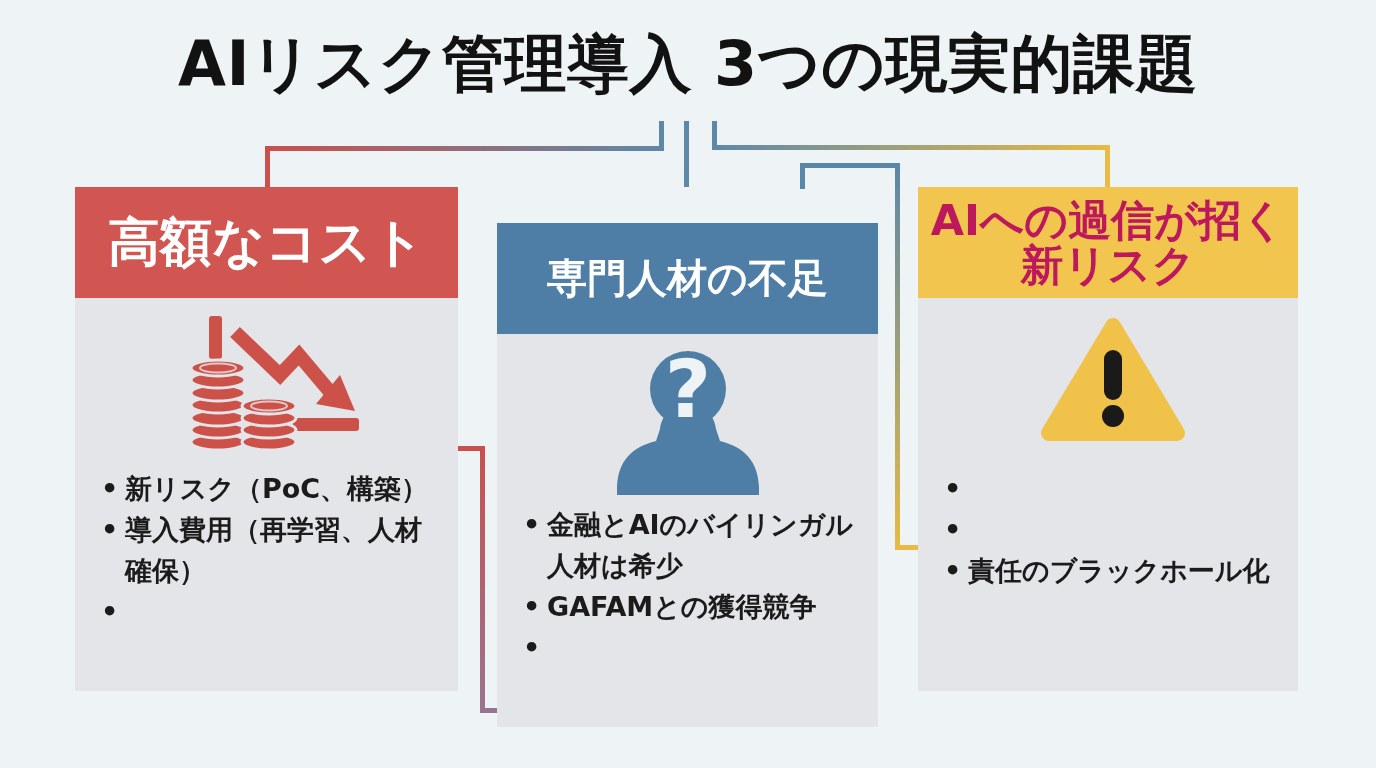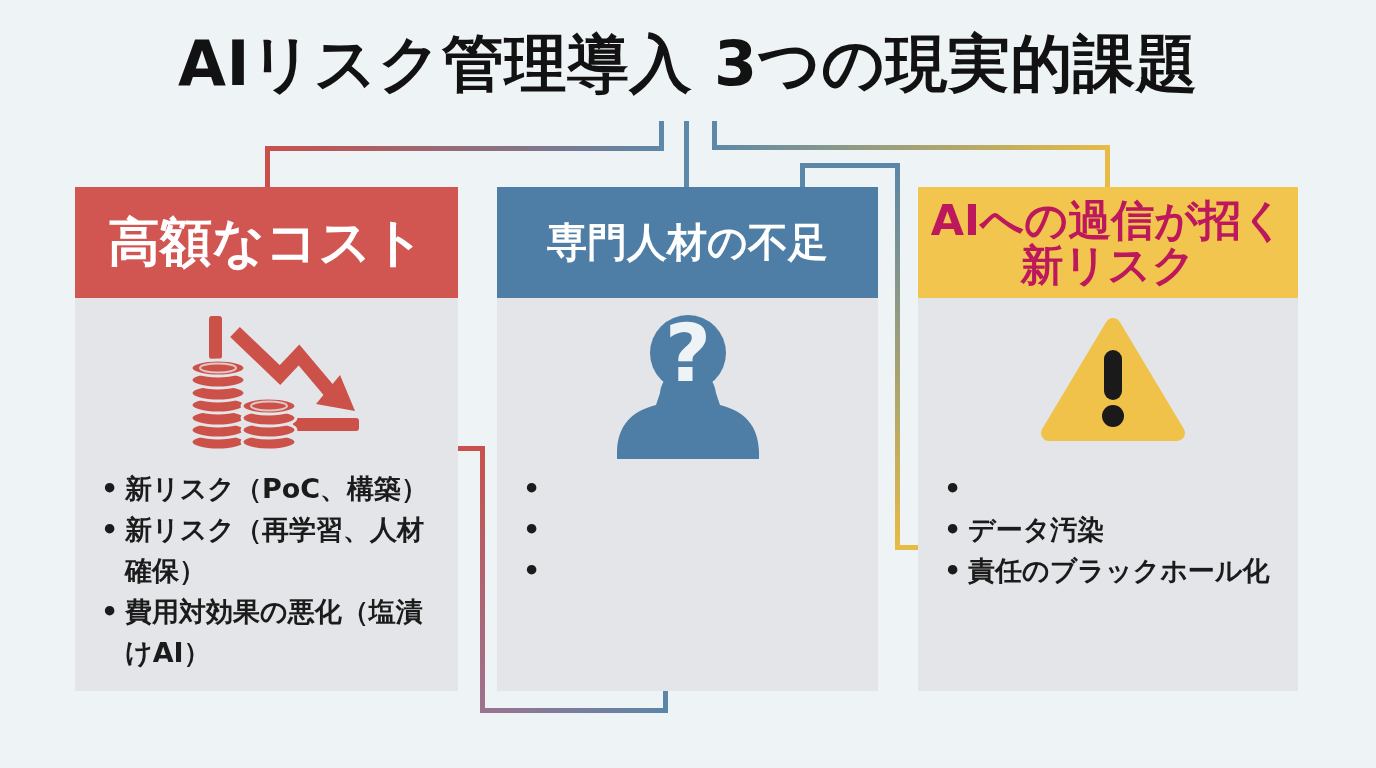--- a/index.html
+++ b/index.html
@@ -18,21 +18,21 @@
     letter-spacing: 0.5px; line-height: 84px;
     z-index: 1;
   }
 
   
   .line { position: absolute; z-index: 2; }
 
   
   .card { position: absolute; top: 187px; height: 504px; z-index: 3; }
   #card-cost      { left: 75px;  width: 383px; }
-  #card-talent    { left: 497px; width: 381px; }
+  #card-talent    { left: 497px; width: 381px; margin-top: 36px; }
   #card-overtrust { left: 918px; width: 380px; }
 
   .card-header {
     position: absolute; top: 0; left: 0; right: 0; height: 111px;
     display: flex; align-items: center; justify-content: center;
     font-weight: 800; text-align: center; white-space: pre-line;
   }
   #card-cost .card-header      { background: #d15551; color: #ffffff; font-size: 52px; }
   #card-talent .card-header    { background: #4e7ea5; color: #ffffff; font-size: 40px; }
   #card-overtrust .card-header { background: #f2c54e; color: #be185d; font-size: 43px; line-height: 45px; }
@@ -107,27 +107,25 @@
         <ellipse cx="53" cy="62" rx="18" ry="4.5" fill="none" stroke="#e3e5e8" stroke-width="2" opacity="0.8"></ellipse>
         <ellipse cx="104" cy="100" rx="18" ry="4.5" fill="none" stroke="#e3e5e8" stroke-width="2" opacity="0.8"></ellipse>
       </svg>
       <ul class="bullets">
         <li>
           <span class="dot">•</span>
           <span class="txt">新リスク（PoC、構築）</span>
         </li>
         <li>
           <span class="dot">•</span>
-          <span class="txt">新リスク（再学習、人材
+          <span class="txt">導入費用（再学習、人材
 確保）</span>
         </li>
         <li>
           <span class="dot">•</span>
-          <span class="txt">費用対効果の悪化（塩漬
-けAI）</span>
         </li>
       </ul>
     </div>
   </section>
 
   <section class="card" id="card-talent">
     <header class="card-header">専門人材の不足</header>
     <div class="card-body">
       <svg class="icon-box" style="left:95px;top:3px;" width="192" height="158" viewBox="0 0 192 158">
         <g fill="#4e7ea5">
@@ -135,23 +133,26 @@
           <path d="M96 66 C110 66 122 76 124 92 L128 104
                    C152 110 166 124 167 150 L167 158 L25 158 L25 150
                    C26 124 40 110 64 104 L68 92
                    C70 76 82 66 96 66 Z"></path>
         </g>
         <text x="96" y="80" text-anchor="middle" font-size="80" font-weight="bold" fill="#eef3f5" font-family="DejaVu Sans, Liberation Sans, sans-serif">?</text>
       </svg>
       <ul class="bullets">
         <li>
           <span class="dot">•</span>
+          <span class="txt">金融とAIのバイリンガル
+人材は希少</span>
         </li>
         <li>
           <span class="dot">•</span>
+          <span class="txt">GAFAMとの獲得競争</span>
         </li>
         <li>
           <span class="dot">•</span>
         </li>
       </ul>
     </div>
   </section>
 
   <section class="card" id="card-overtrust">
     <header class="card-header">AIへの過信が招く
@@ -161,21 +162,20 @@
         <polygon points="75,12 139,119 11,119" fill="#f0c24a" stroke="#f0c24a" stroke-width="16" stroke-linejoin="round"></polygon>
         <rect x="66" y="36" width="18" height="50" rx="9" fill="#1a1a1a"></rect>
         <circle cx="75" cy="102" r="11" fill="#1a1a1a"></circle>
       </svg>
       <ul class="bullets">
         <li>
           <span class="dot">•</span>
         </li>
         <li>
           <span class="dot">•</span>
-          <span class="txt">データ汚染</span>
         </li>
         <li>
           <span class="dot">•</span>
           <span class="txt">責任のブラックホール化</span>
         </li>
       </ul>
     </div>
   </section>
 
 </div>

